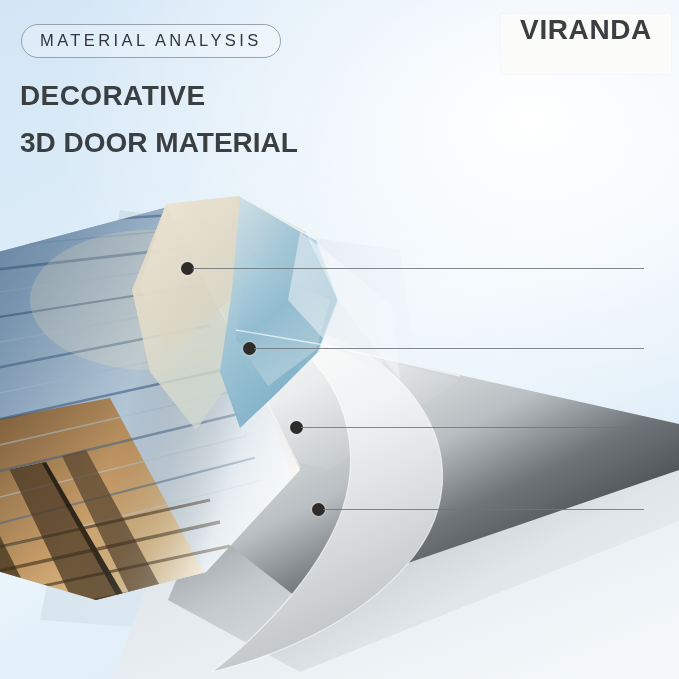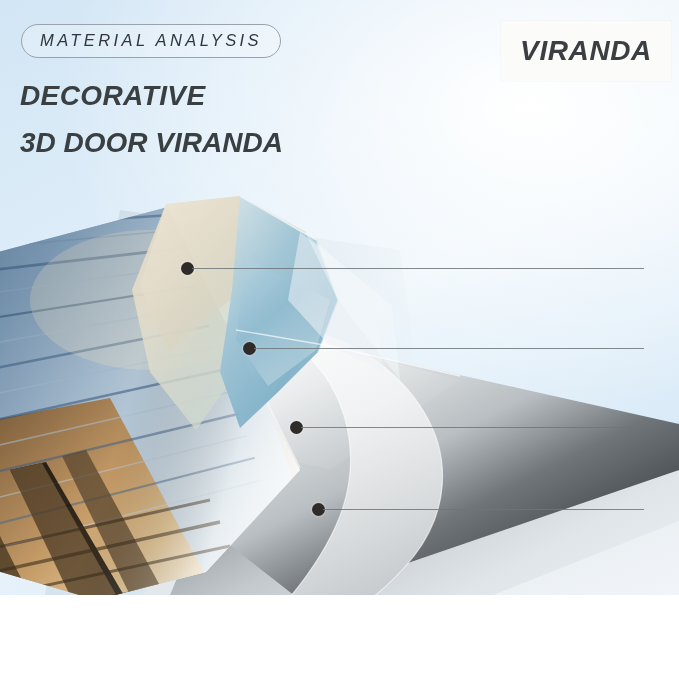--- a/index.html
+++ b/index.html
@@ -2,47 +2,46 @@
 <html><head>
 <meta charset="utf-8">
 <style>
   html,body{margin:0;padding:0;}
   body{
     width:679px;height:679px;
     font-family:"Liberation Sans",sans-serif;
     overflow:hidden;
   }
   #stage{
-    position:relative;width:679px;height:595px;overflow:hidden;
+    position:relative;width:679px;height:679px;overflow:hidden;
     background:
       radial-gradient(ellipse 120% 90% at 78% 18%, #ffffff 0%, rgba(255,255,255,0) 58%),
       linear-gradient(150deg,#d3e6f5 0%,#dcecf8 26%,#eaf4fb 52%,#dcecf8 78%,#d2e5f4 100%);
-    font-style: italic;
   }
 
   
   .pill{
     position:absolute;left:21px;top:24px;
     border:1.6px solid #9aa3ab;border-radius:22px;
     padding:6px 18px 7px 18px;
     font-size:16.5px;letter-spacing:3.4px;color:#30363b;
     background:rgba(255,255,255,.22);
     white-space:nowrap;
   }
   .title{
     position:absolute;left:20px;top:72px;
     font-size:28px;font-weight:bold;letter-spacing:.4px;
     line-height:47px;color:#3a3f42;white-space:nowrap;
   }
   .title .l2{letter-spacing:0px;}
 
   .logo-box{
-    position:absolute;left:501px;top:21px;width:170px;height:60px;
+    position:absolute;left:501px;top:14px;width:170px;height:60px;
     background:#fbfbf9;
-    display:flex;align-items:center;justify-content:center;
+    display:flex;justify-content:center;
     box-shadow:0 0 0 .5px rgba(0,0,0,.03);
   }
   .logo-text{
     font-size:28px;font-weight:bold;letter-spacing:.6px;color:#3b3f42;
   }
 
   
   #art{position:absolute;left:0;top:0;width:679px;height:679px;}
 
   
@@ -238,21 +237,21 @@
     <path d="M 300,232 L 372,288 L 384,372 L 330,346 L 288,300 Z" fill="#eef3f6" opacity="0.55"></path>
     <path d="M 306,234 L 392,306 L 400,380 L 338,300 Z" fill="#f7fafc" opacity="0.45"></path>
 
     <path d="M 236,330 L 330,346 L 460,376" stroke="#ffffff" stroke-width="1.4" opacity="0.65" fill="none"></path>
   </svg>
 
   <div class="pill">MATERIAL ANALYSIS</div>
 
   <div class="title">
     <div>DECORATIVE</div>
-    <div class="l2">3D DOOR VIRANDA</div>
+    <div class="l2">3D DOOR MATERIAL</div>
   </div>
 
   <div class="logo-box">
     <span class="logo-text">VIRANDA</span>
   </div>
 
   <div id="callouts">
       <div class="callout">
         <div class="dot" style="left: 180.5px; top: 261.5px;"></div>
         <div class="lead" style="left: 192px; top: 268px; width: 452px;"></div>

